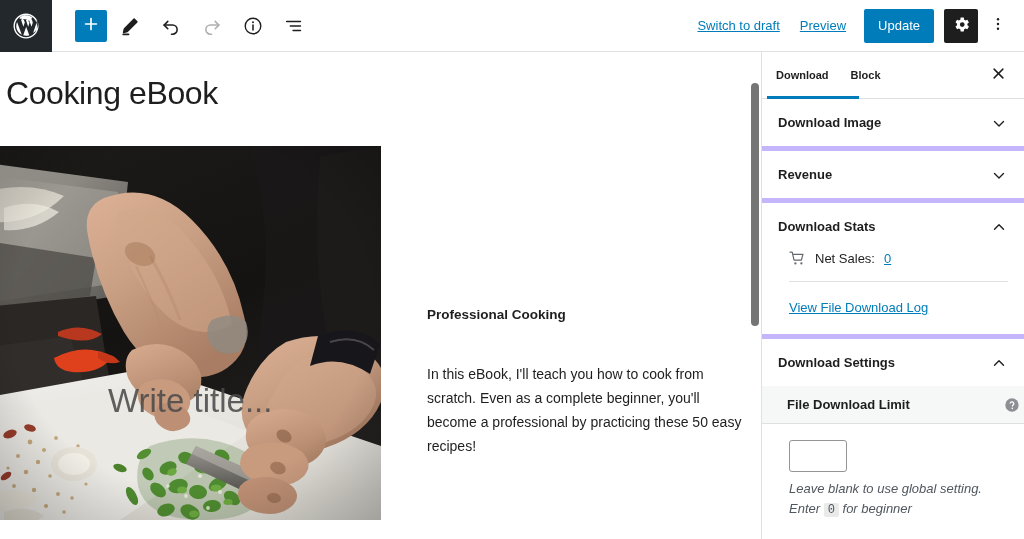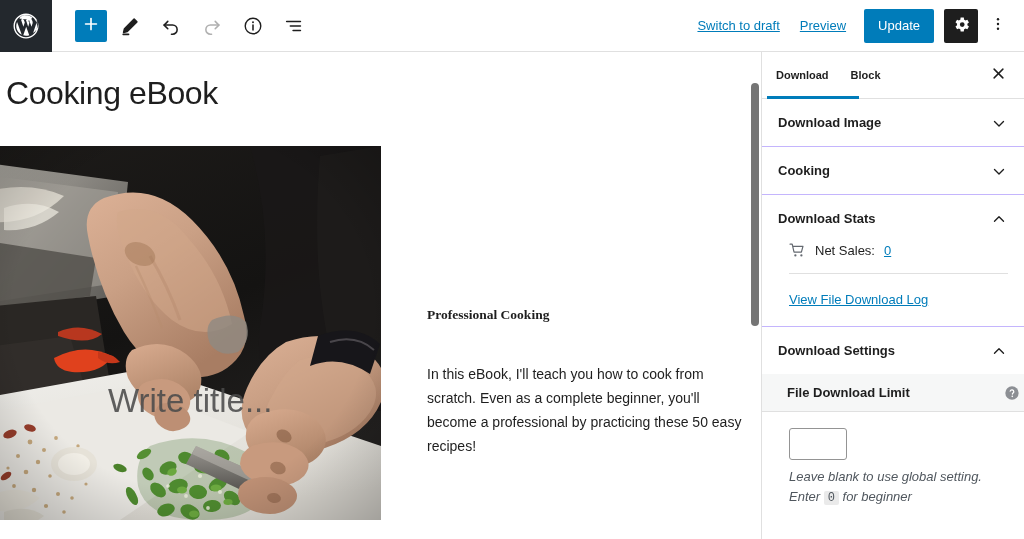--- a/index.html
+++ b/index.html
@@ -96,21 +96,21 @@
     position: absolute; left: 108px; top: 236px;
     font-size: 33px; color: #4b4b4b; opacity: .88;
     font-family: "Liberation Sans", sans-serif;
     pointer-events: none; white-space: nowrap;
   }
 
   .text-col {
     position: absolute; left: 427px; top: 159px; width: 315px;
   }
   .para-heading {
-    font-size: 13.5px; font-weight: bold; color: #1e1e1e; line-height: 1.5; font-family: Liberation Serif, serif;
+    font-size: 13.5px; font-weight: bold; color: #1e1e1e; line-height: 1.5;
   }
   .para-body {
     font-size: 14px; color: #1e1e1e; line-height: 1.72; margin-top: 36px;
   }
 
   .canvas-scrollbar {
     position: absolute; top: 31px; left: 751px;
     width: 8px; height: 243px;
     background: #757575; border-radius: 4px; cursor: pointer;
   }
@@ -140,21 +140,21 @@
   }
   .sb-tab.inactive { font-weight: bold; color: #1e1e1e; padding-left: 8px; }
   .sb-close {
     margin-left: auto; width: 36px; height: 36px; margin-right: 8px;
     background: none; border: none; cursor: pointer;
     display: flex; align-items: center; justify-content: center;
   }
   .sb-close svg { width: 15px; height: 15px; }
 
   .panel {
-    border-bottom: 1px solid #c4b5fd;
+    border-bottom: 5px solid #c4b5fd;
   }
   .panel-head {
     display: flex; align-items: center; justify-content: space-between;
     padding: 0 16px; height: 47px; cursor: pointer;
     background: none; border: none; width: 100%;
     font-family: "Liberation Sans", sans-serif;
   }
   .panel-title { font-size: 13px; font-weight: bold; color: #1e1e1e; }
   .chev { width: 18px; height: 18px; display: block; }
 
@@ -498,21 +498,21 @@
       <span class="chev">
         <svg viewBox="0 0 24 24" fill="none" stroke="#1e1e1e" stroke-width="1.8" stroke-linecap="round" stroke-linejoin="round">
           <polyline points="6,10 12,16 18,10"></polyline>
         </svg>
       </span>
     </button>
   </div>
 
   <div class="panel">
     <button class="panel-head">
-      <span class="panel-title">Cooking</span>
+      <span class="panel-title">Revenue</span>
       <span class="chev">
         <svg viewBox="0 0 24 24" fill="none" stroke="#1e1e1e" stroke-width="1.8" stroke-linecap="round" stroke-linejoin="round">
           <polyline points="6,10 12,16 18,10"></polyline>
         </svg>
       </span>
     </button>
   </div>
 
   <div class="panel">
     <button class="panel-head">

